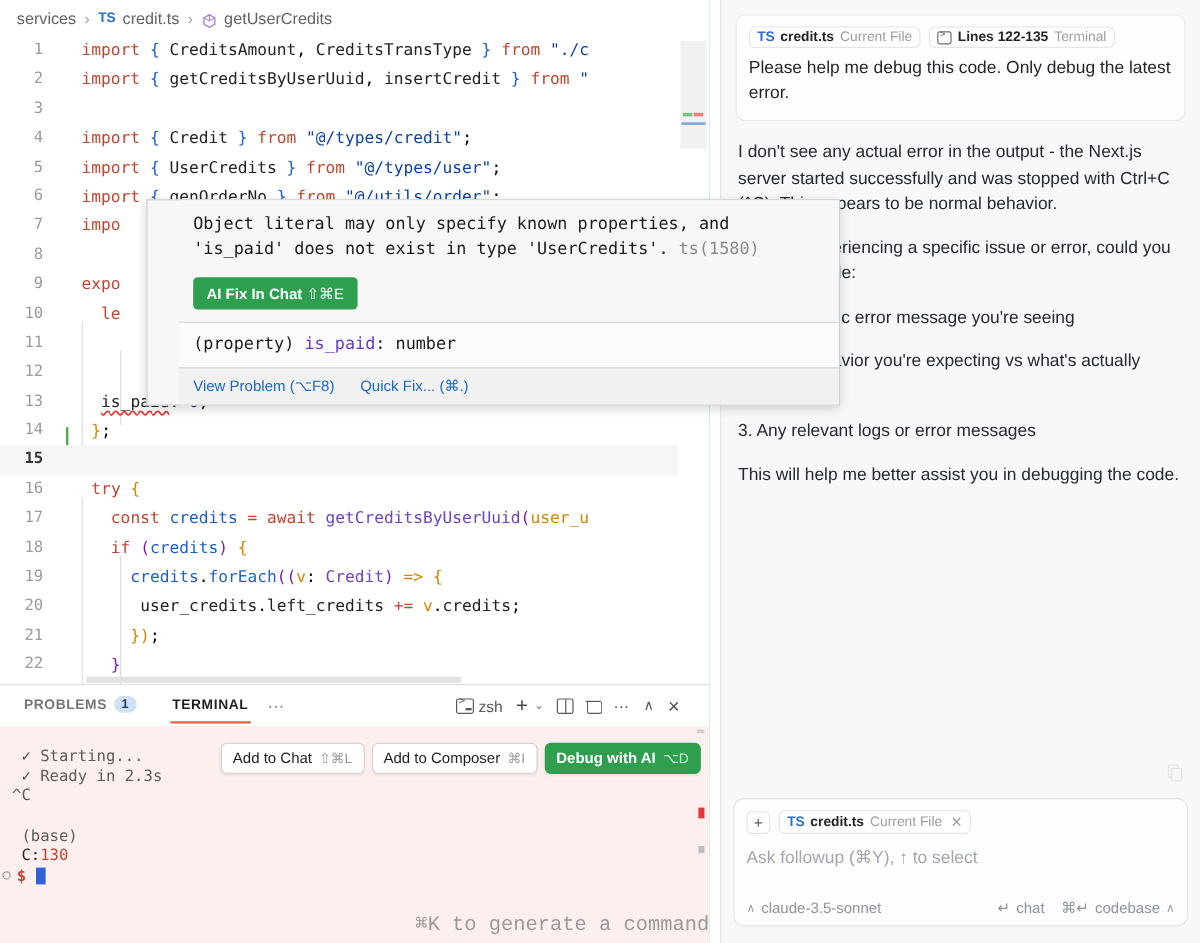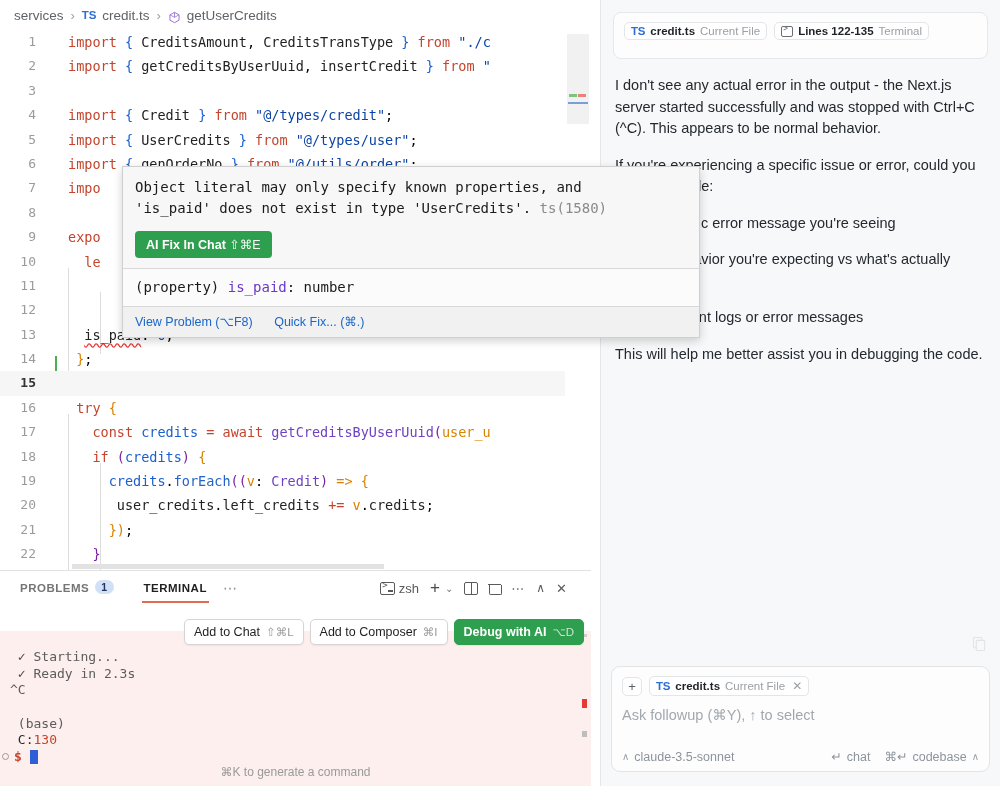--- a/index.html
+++ b/index.html
@@ -93,21 +93,21 @@
     position: absolute; right: 2px; top: 4px; width: 22px; height: 90px;
     background: #f1f1f1;
   }
   #minimap .mm-mark { position: absolute; height: 3px; width: 8px; }
 
   
   #hover-popup {
     position: absolute; left: 122px; top: 166px; width: 578px;
     background: #f7f7f7; border: 1px solid #cfcfcf;
     box-shadow: 0 3px 9px rgba(0,0,0,0.18);
-    z-index: 40; font-size: 14px;
+    z-index: 40; font-size: 14px; padding-left: 26px;
   }
   #hover-msg {
     padding: 10px 12px 8px 12px;
     font-family: "DejaVu Sans Mono", monospace;
     font-size: 14px; line-height: 21px; color: #1a1a1a;
     background: #f7f7f7;
   }
   #hover-msg .code-ref { color: #8a8a8a; }
   #ai-fix-btn {
     display: inline-block; margin: 4px 0 10px 12px;
@@ -195,21 +195,21 @@
     content: ""; position: absolute; left: -1px; top: 1.5px; width: 13px; height: 1.3px;
     background: #5a5a5a;
   }
 
   
   #term-body {
     position: absolute; left: 0; top: 34px; right: 0; bottom: 0;
     background: #fcefed;
     font-family: "DejaVu Sans Mono", monospace;
     font-size: 13px; line-height: 16.5px; color: #2b2b2b;
-    padding: 18px 0 0 10px; overflow: hidden; margin-top: 26px;
+    padding: 18px 0 0 10px; overflow: hidden;
   }
   #term-body .tline { white-space: pre; height: 16.5px; }
   .t-check { color: #4a4a4a; }
   .t-dim { color: #5c5c5c; }
   .t-hash { color: #1a66c9; }
   .t-user { color: #2e9e4f; }
   .t-at { color: #555; }
   .t-host { color: #8a7200; }
   .t-path { color: #8a7200; font-weight: bold; }
   .t-on { color: #444; }
@@ -220,23 +220,23 @@
   .t-prompt { color: #c5442e; font-weight: bold; }
   .t-cursor {
     display: inline-block; width: 8px; height: 14px;
     background: #2e5fd6; vertical-align: -3px;
   }
   .circ {
     display: inline-block; width: 7px; height: 7px; border: 1.2px solid #9a9a9a;
     border-radius: 50%; margin-right: 5px; vertical-align: 1px;
   }
   #term-hint {
-    position: absolute; left: 0; right: 0; bottom: 6px; text-align: center;
-    font-family: Liberation Sans, sans-serif;
-    font-size: 12px; color: #9a9a9a;
+    position: absolute; left: 0; right: 0; bottom: 6px; text-align: right;
+    font-family: Liberation Mono, monospace;
+    font-size: 17px; color: #9a9a9a;
   }
   .scroll-mark-red {
     position: absolute; right: 4px; top: 68px; width: 5px; height: 9px;
     background: #e53935;
   }
   .scroll-mark-gray {
     position: absolute; right: 4px; top: 100px; width: 5px; height: 6px;
     background: #bdbdbd;
   }
   .mini-handle {
@@ -567,20 +567,21 @@
             <span class="ts-badge">TS</span>
             <span class="pname">credit.ts</span>
             <span class="pmeta">Current File</span>
           </span>
           <span class="pill">
             <span class="pill-term-ico"></span>
             <span class="pname">Lines 122-135</span>
             <span class="pmeta">Terminal</span>
           </span>
         </div>
+        <div id="user-text">Please help me debug this code. Only debug the latest error.</div>
       </div>
 
       <div id="assistant-msg">
         <p>I don't see any actual error in the output - the Next.js server started successfully and was stopped with Ctrl+C (^C). This appears to be normal behavior.</p>
         <p>If you're experiencing a specific issue or error, could you please provide:</p>
         <p>1. The specific error message you're seeing</p>
         <p>2. What behavior you're expecting vs what's actually happening</p>
         <p>3. Any relevant logs or error messages</p>
         <p>This will help me better assist you in debugging the code.</p>
       </div>

